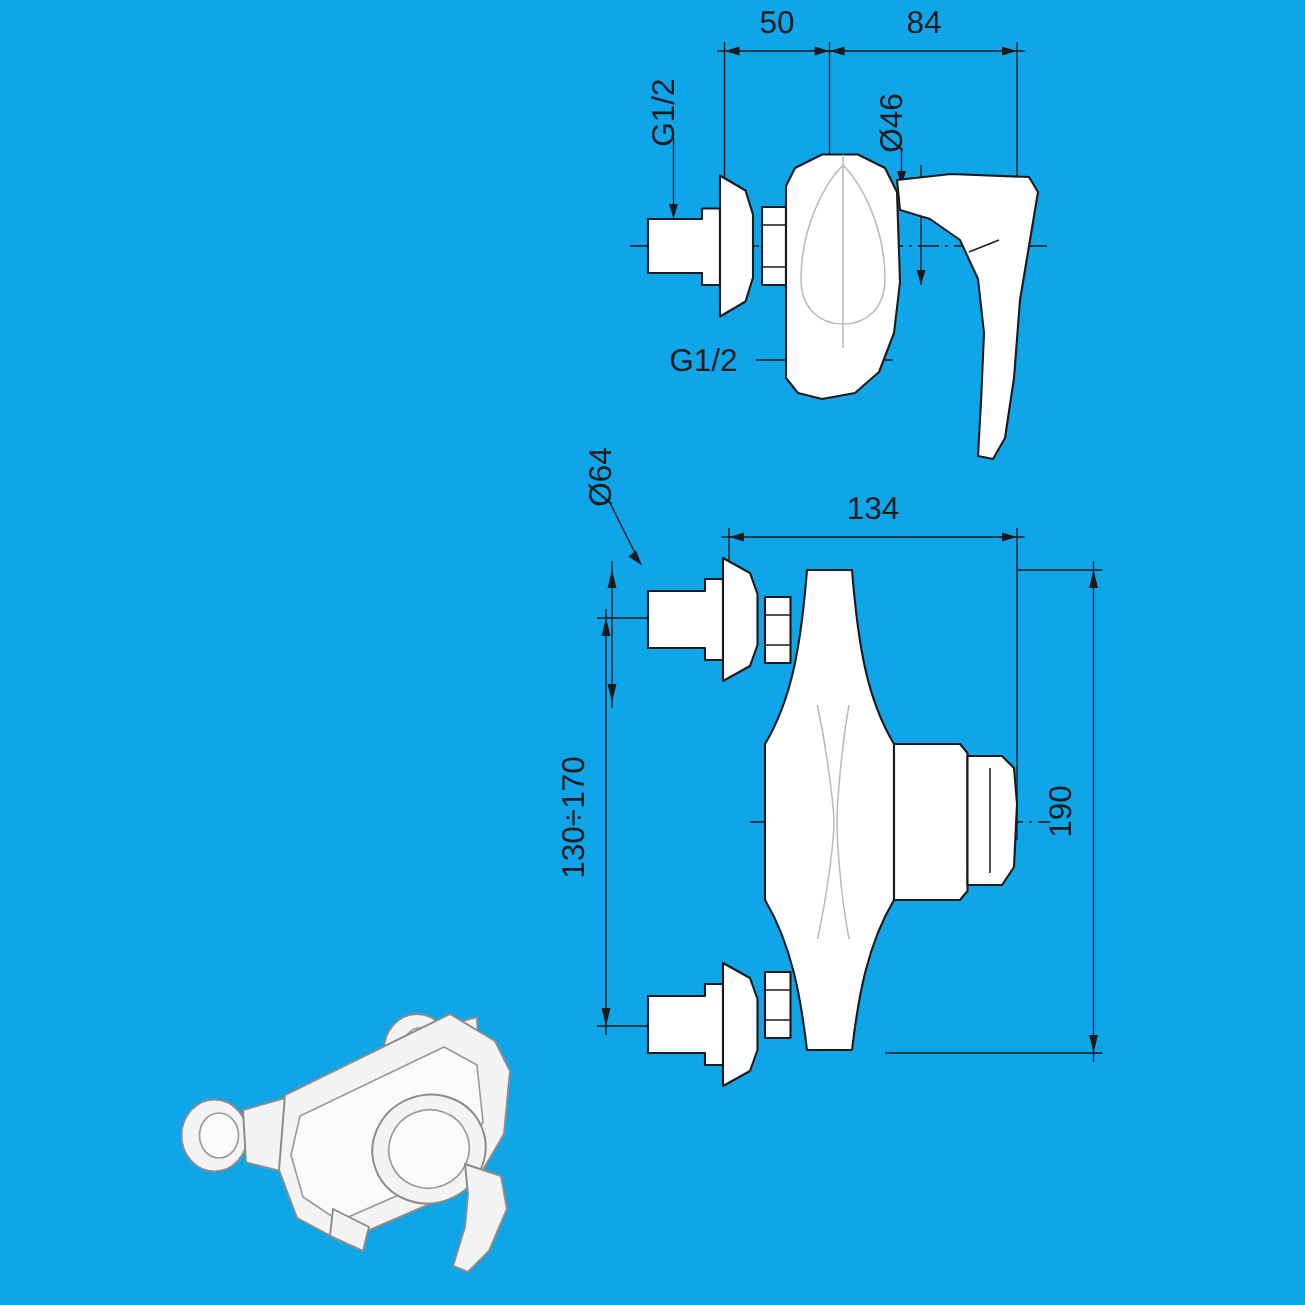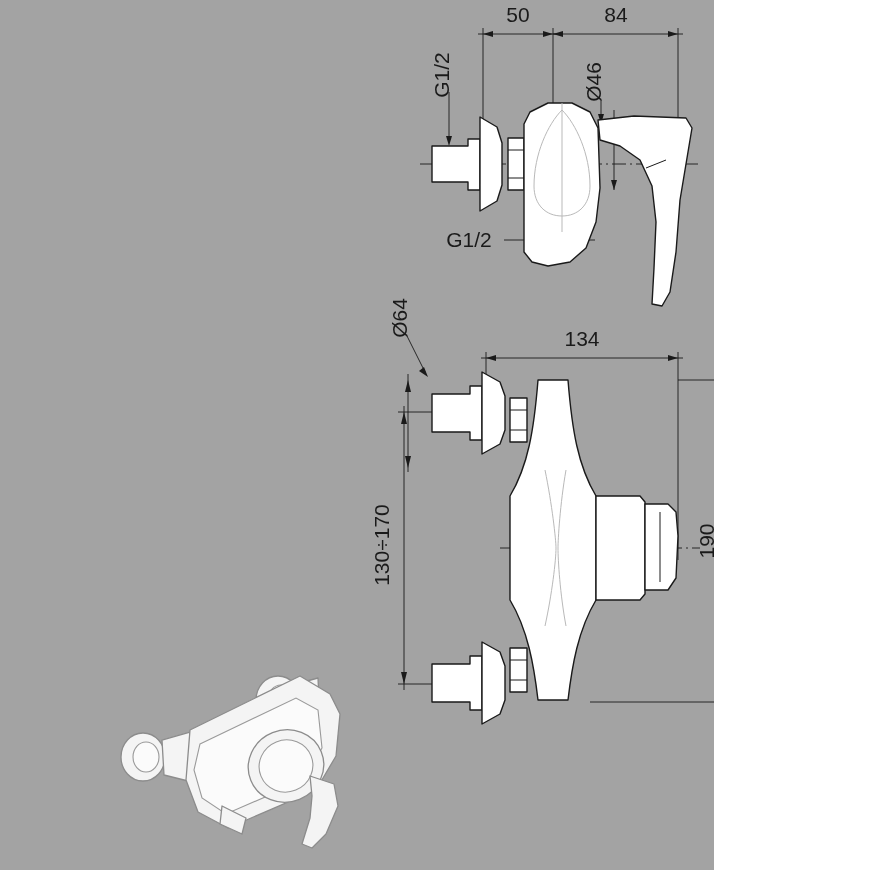--- a/index.html
+++ b/index.html
@@ -5,23 +5,23 @@
   html, body {
     margin: 0;
     padding: 0;
     background: #ffffff;
   }
   body {
     font-family: "Liberation Sans", sans-serif;
   }
   #sheet {
     position: relative;
-    width: 714px;
+    width: 870px;
     height: 870px;
-    background: #a3a3a3;
+    background: #0ea5e9;
     overflow: hidden;
   }
   #sheet svg {
     position: absolute;
     left: 0;
     top: 0;
   }
   .dimtext {
     font-family: "Liberation Sans", sans-serif;
     font-size: 21px;

